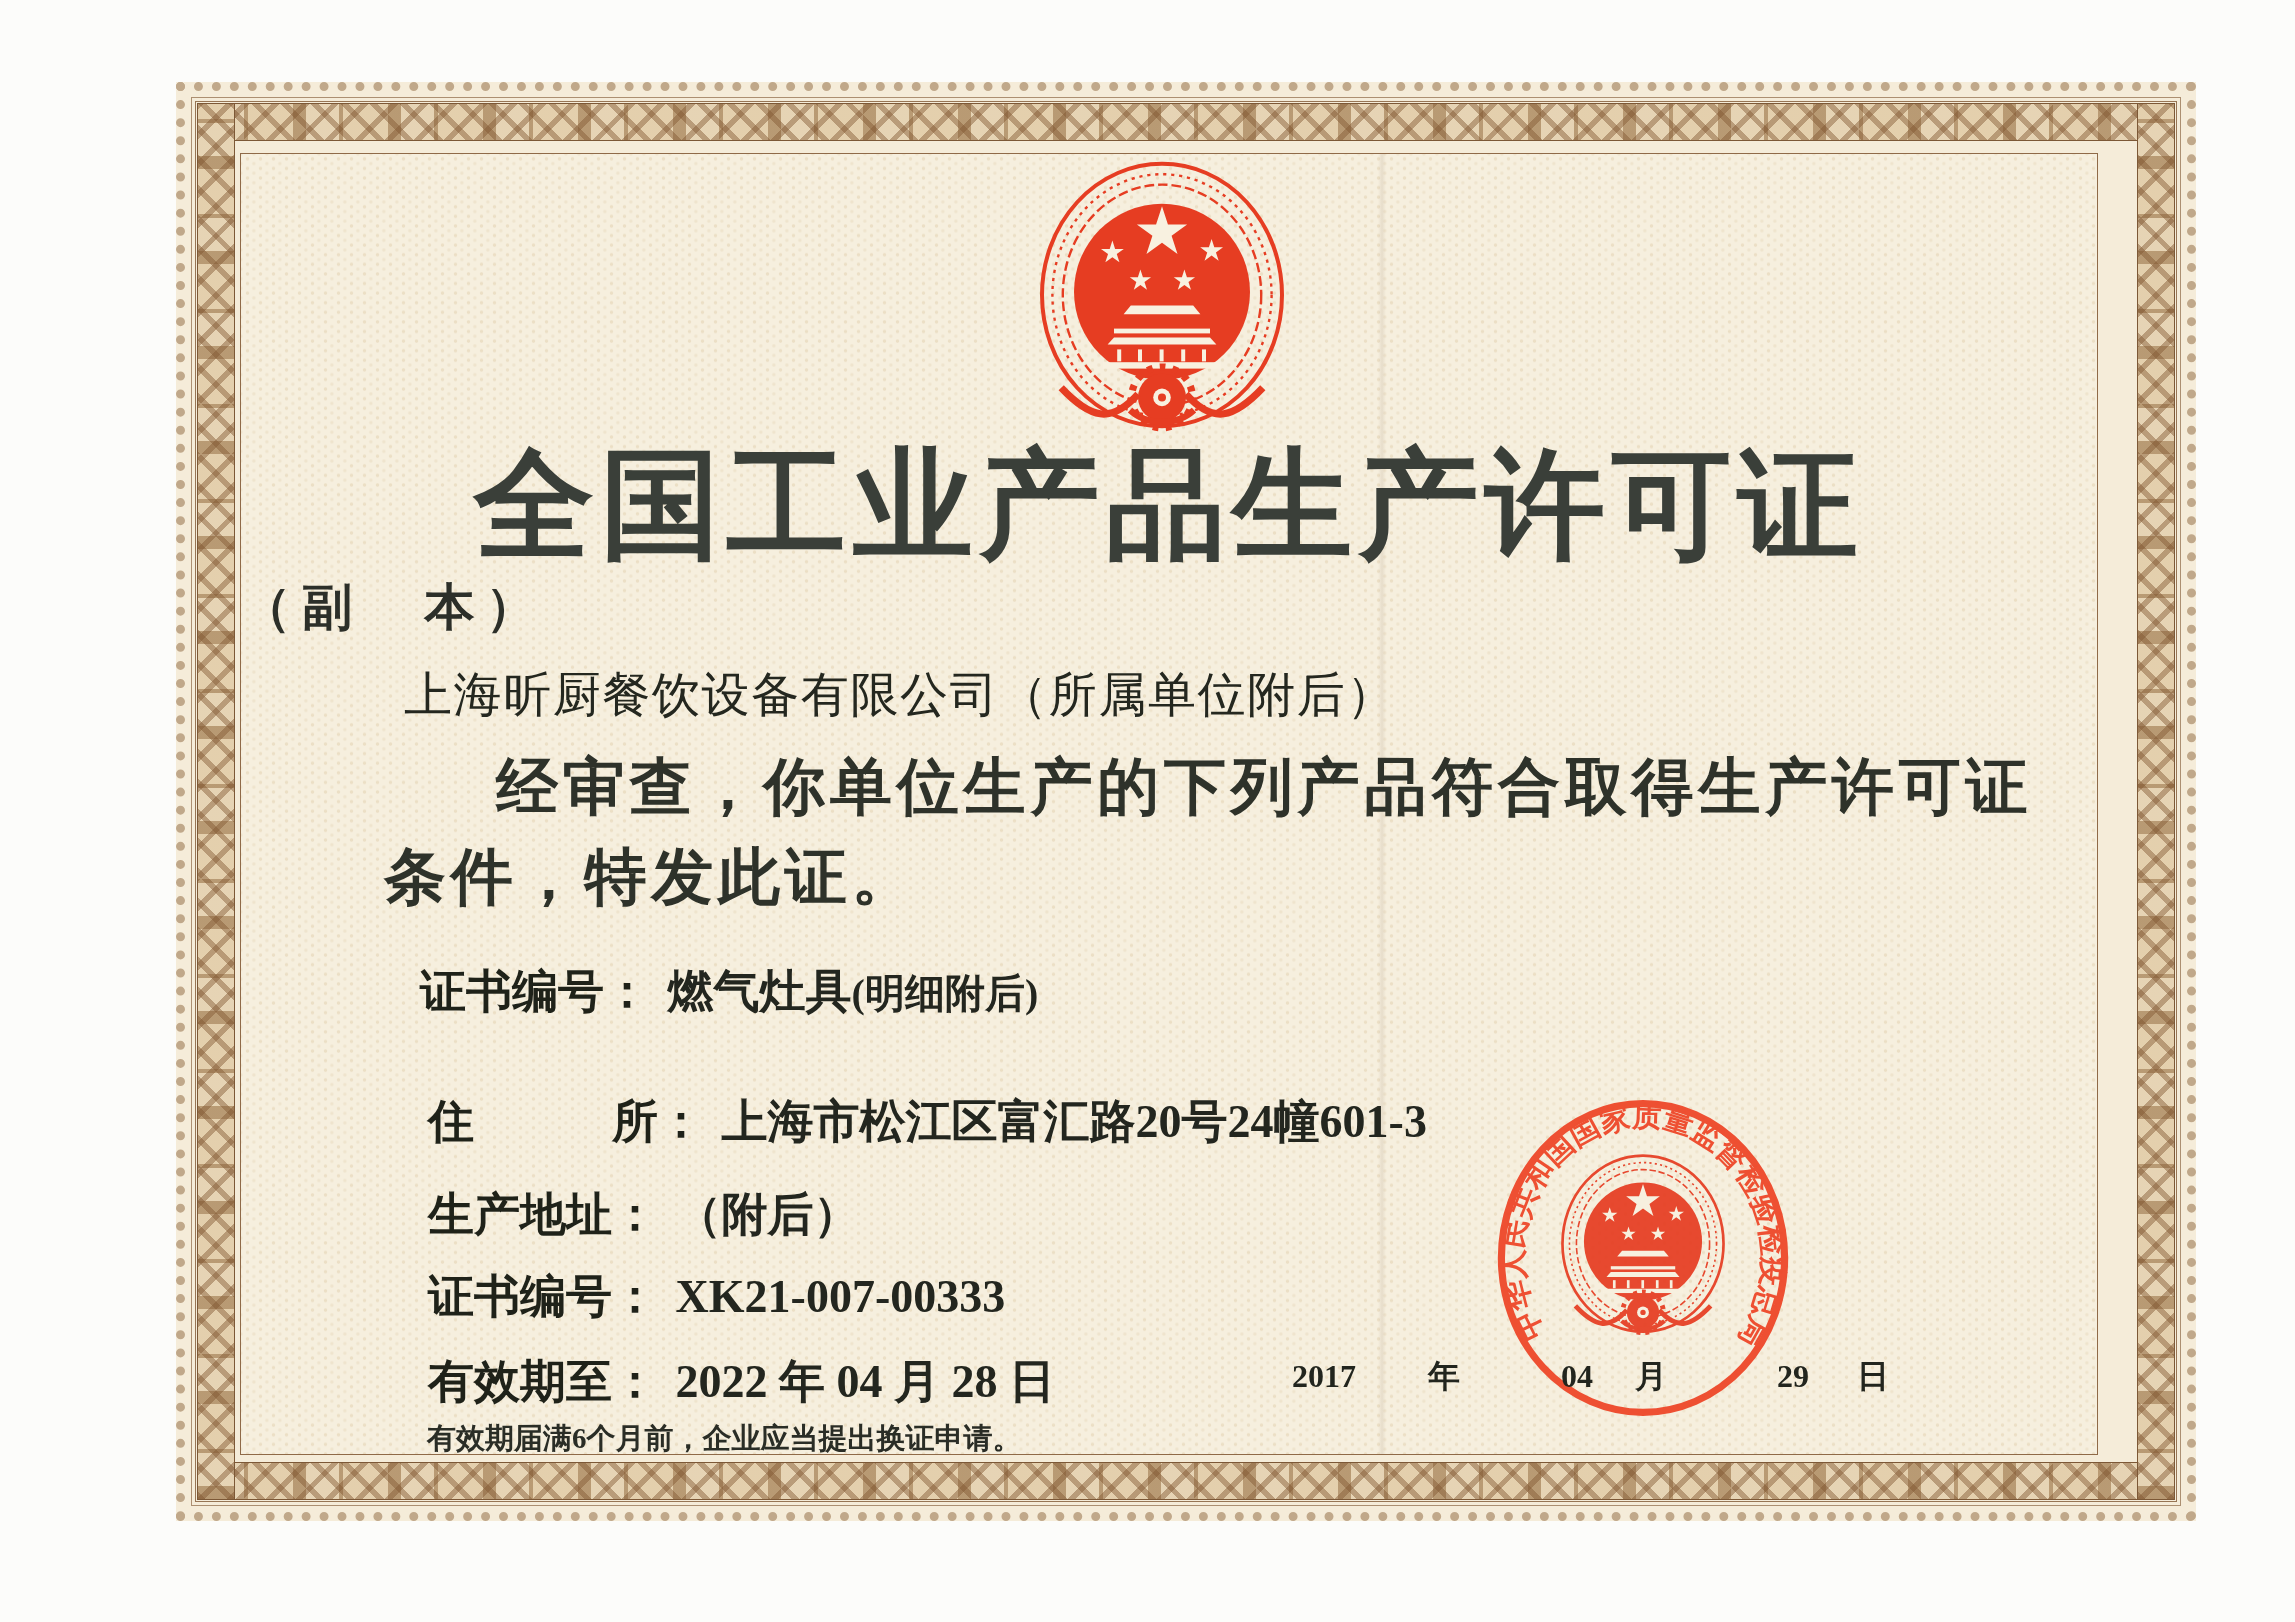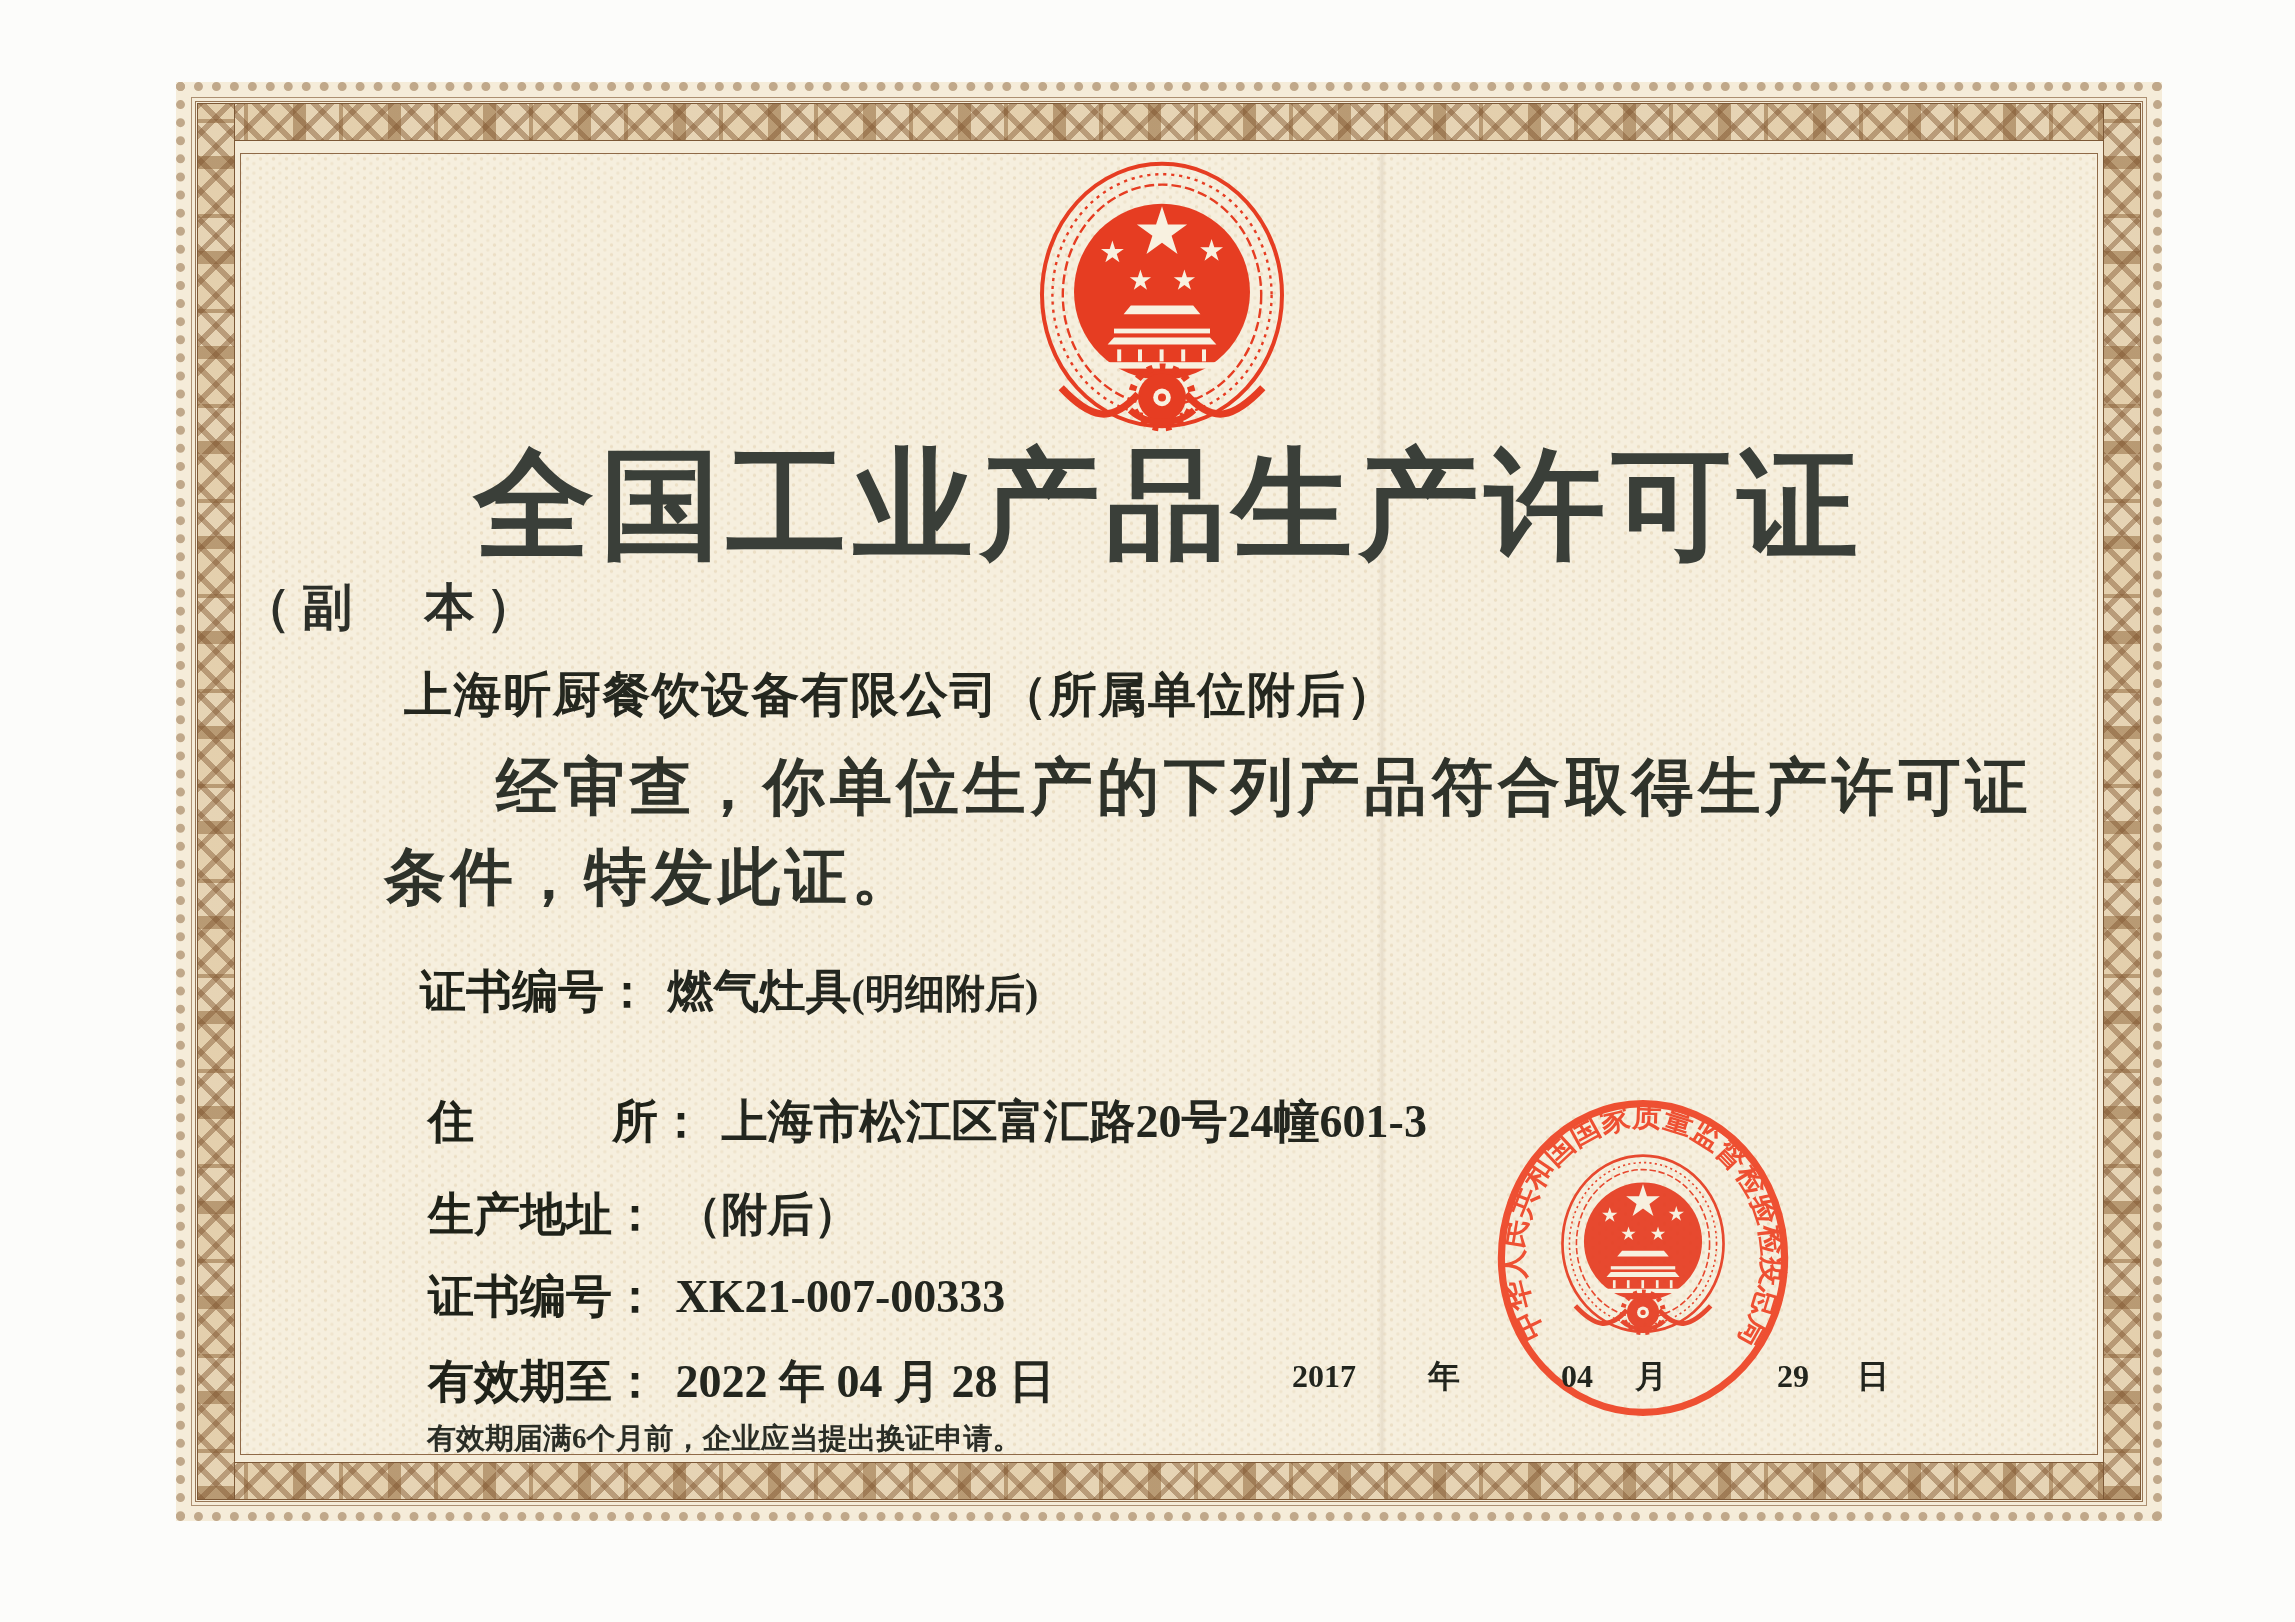--- a/index.html
+++ b/index.html
@@ -1,19 +1,19 @@
 <!DOCTYPE html>
 <html style="font-size:13px"><head>
 <meta charset="utf-8">
 <style>
   html,body{margin:0;padding:0;background:#e9e9e7;}
   .page{position:relative;width:2295px;height:1623px;background:#fcfcfa;overflow:hidden;
         font-family:"Liberation Serif","DejaVu Serif",serif;}
   
-  .cert{position:absolute;left:176px;top:82px;width:1986px;height:1439px;background:#f5ecd9;}
+  .cert{position:absolute;left:176px;top:82px;width:1986px;height:1439px;background:#f5ecd9;padding-left:34px;}
   
   .lace{position:absolute;inset:0;border:9.6px dotted rgba(150,113,74,.55);pointer-events:none;}
   .lace::before{content:"";position:absolute;inset:6.4px;border:0.8px solid rgba(141,104,69,.7);}
   .lace::after{content:"";position:absolute;inset:10.4px;border:3.2px double rgba(141,104,69,.9);}
   
   .band{position:absolute;box-sizing:border-box;border:1.6px solid #7c5836;background-color:#e0c9a2;}
   .band-h{left:21px;right:21px;height:38px;
     background-image:
       repeating-linear-gradient(45deg, rgba(130,88,50,.45) 0 5.6px, transparent 5.6px 21px),
       repeating-linear-gradient(-45deg, rgba(130,88,50,.45) 0 5.6px, transparent 5.6px 21px),
@@ -35,21 +35,21 @@
   .fold{position:absolute;top:0;bottom:0;width:8px;
     background:linear-gradient(90deg, rgba(120,90,60,0) , rgba(120,90,60,.12), rgba(120,90,60,0));}
   .fold-a{left:1137px;}
   .emblem{position:absolute;left:793px;top:4.8px;width:256px;height:304px;}
   .title{position:absolute;left:0;top:292px;width:100%;margin:0;text-align:center;
     font-size:120px;line-height:1;font-weight:900;letter-spacing:6.4px;color:#3a3f39;
     font-family:"Liberation Serif","DejaVu Serif",serif;}
   .subtitle{position:absolute;left:0;top:428px;width:100%;text-align:left;
     font-size:50px;line-height:1;font-weight:700;letter-spacing:11.2px;color:#2c2f29;}
   .company{position:absolute;left:163px;top:517px;font-size:48px;line-height:1;
-    font-weight:700;letter-spacing:1.6px;color:#24271f;}
+    font-weight:400;letter-spacing:1.6px;color:#24271f;}
   .body-line{position:absolute;font-size:62px;line-height:1.1;font-weight:800;
     letter-spacing:4.8px;color:#2e322a;}
   .line1{left:255px;top:599px;}
   .line2{left:143px;top:689px;}
   .row{position:absolute;left:187px;font-size:46px;line-height:1;white-space:nowrap;}
   .row .label{font-weight:800;color:#1f2219;}
   .row .value{font-weight:800;color:#23261f;margin-left:17.6px;margin-top:16px;}
   .row .note{font-weight:700;font-size:40px;color:#23261f;}
   .row-product{top:815px;left:179px;}
   .row-address{top:945px;}

